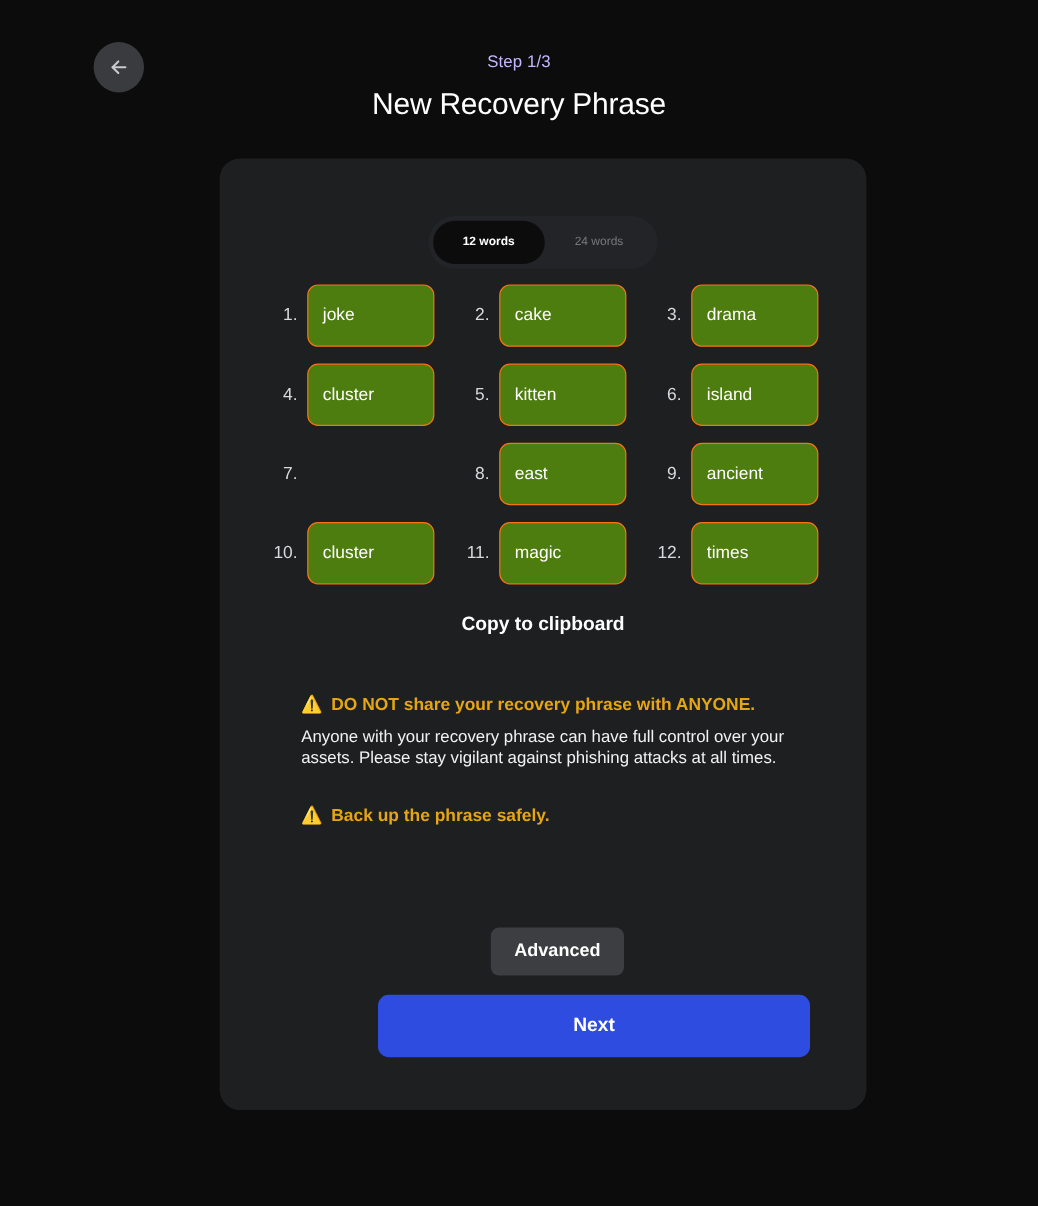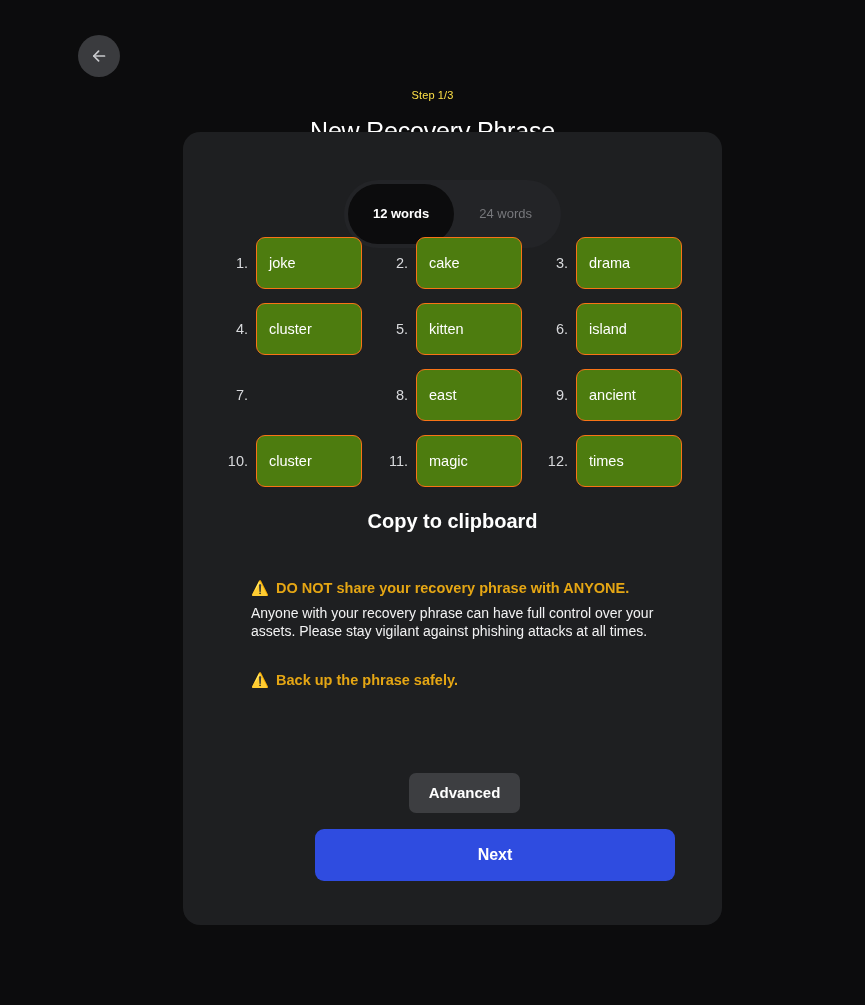--- a/index.html
+++ b/index.html
@@ -39,25 +39,24 @@
   .back-button svg { display: block; }
 
   .header {
     position: absolute;
     left: 0;
     top: 41px;
     width: 865px;
     text-align: center;
   }
   .step-label {
-    font-size: 11px;
-    color: #fde047;
+    font-size: 14px;
+    color: #c4b5fd;
     line-height: 20px;
     letter-spacing: 0.1px;
-    margin-top: 44px;
   }
   .page-title {
     margin-top: 10px;
     font-size: 25px;
     font-weight: normal;
     color: #ffffff;
     line-height: 32px;
     letter-spacing: -0.2px;
   }
 
@@ -86,23 +85,23 @@
     align-items: center;
     background: #232427;
     border-radius: 100px;
     padding: 4px;
     gap: 0;
   }
   .toggle-option {
     border: none;
     background: transparent;
     font-family: "Liberation Sans", sans-serif;
-    font-size: 13px;
+    font-size: 10px;
     color: #77787c;
-    padding: 21px 25px;
+    padding: 9px 25px;
     border-radius: 100px;
     cursor: pointer;
     line-height: 18px;
     white-space: nowrap;
   }
   .toggle-option.active {
     background: #0c0c0d;
     color: #ffffff;
     font-weight: bold;
   }
@@ -153,21 +152,21 @@
     left: 0;
     top: 376px;
     width: 539px;
     text-align: center;
   }
   .copy-link {
     background: none;
     border: none;
     font-family: "Liberation Sans", sans-serif;
     color: #ffffff;
-    font-size: 20px;
+    font-size: 16px;
     font-weight: bold;
     cursor: pointer;
     padding: 2px 4px;
     line-height: 22px;
   }
 
   
   .warnings {
     position: absolute;
     left: 68px;

